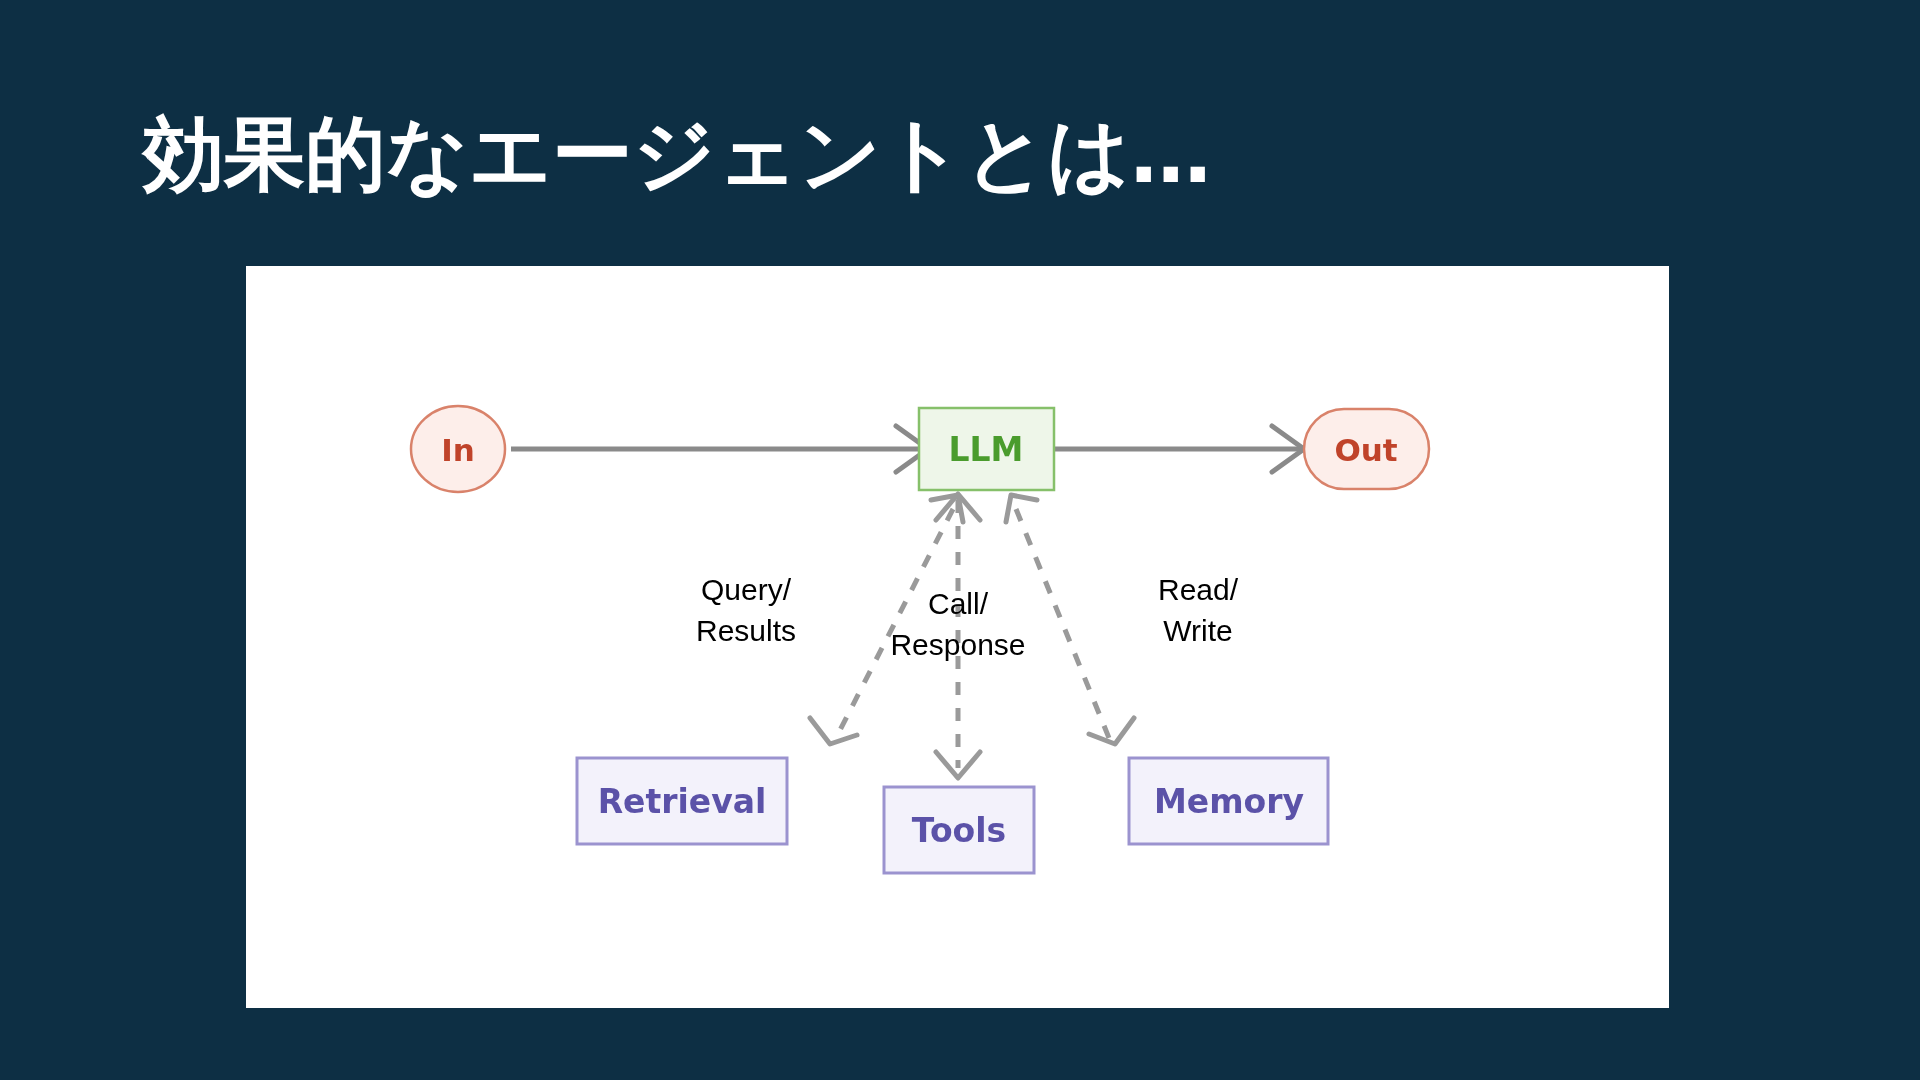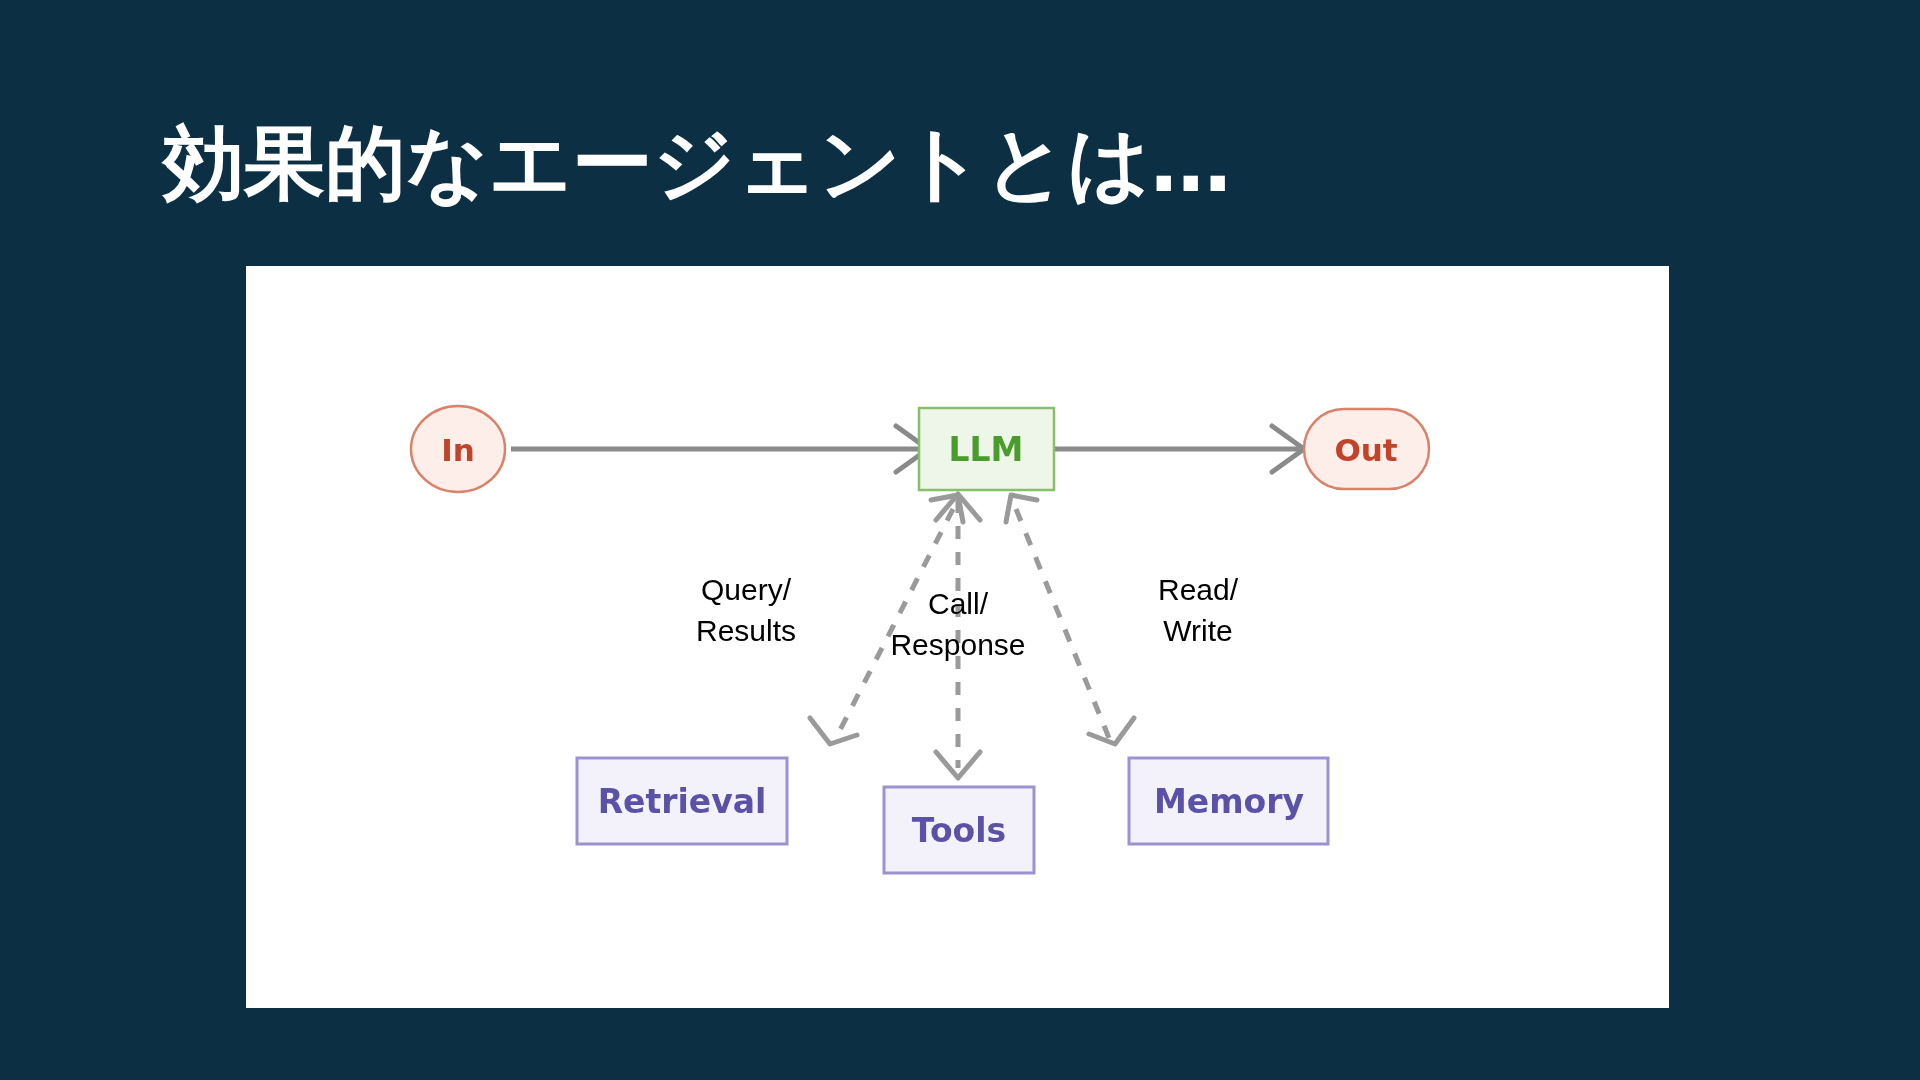--- a/index.html
+++ b/index.html
@@ -15,30 +15,29 @@
   }
   #slide {
     position: relative;
     width: 1920px;
     height: 1080px;
     background: #0d2f44;
   }
   #slide-title {
     position: absolute;
     left: 143px;
-    top: 64px;
+    top: 55px;
     width: 1600px;
     color: #ffffff;
     font-size: 81px;
     font-weight: 700;
     line-height: 1.12;
     letter-spacing: 0px;
     white-space: nowrap;
     font-family: "DejaVu Sans", "Liberation Sans", sans-serif;
-    margin-left: 20px;
   }
   #diagram-panel {
     position: absolute;
     left: 246px;
     top: 266px;
     width: 1423px;
     height: 742px;
     background: #ffffff;
   }
   #diagram-svg {

